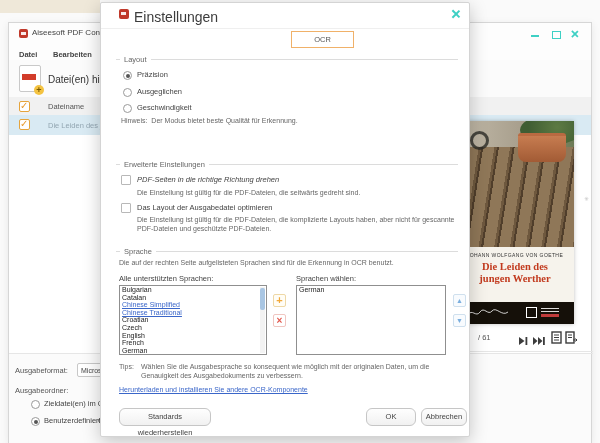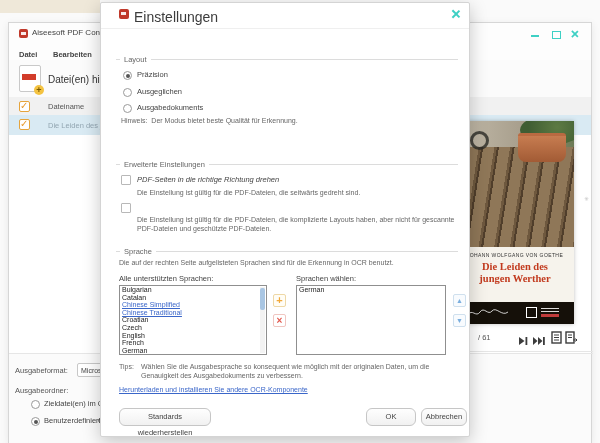--- a/index.html
+++ b/index.html
@@ -198,42 +198,44 @@
     <div class="hdiv" style="left:445px;top:328px;width:139px;"></div>
     <div class="deco-star" style="left:575px;top:172px;">✳</div>
   </div>
 
   <div class="dlg">
     <div class="app-ico" style="left:18px;top:6px;width:10px;height:10px;"></div>
     <div class="dlg-title">Einstellungen</div>
     <div class="ctl xbars" style="left:350px;top:6px;"></div>
     <div class="dlg-sep"></div>
 
+    <div class="tab active" style="left:190px;">OCR</div>
 
     <div class="group" style="top:56px;">
       <span class="group-label">Layout</span>
     </div>
     <div class="radio sel" style="left:22px;top:68px;"></div>
     <div class="d-label" style="left:36px;top:67px;">Präzision</div>
     <div class="radio" style="left:22px;top:85px;"></div>
     <div class="d-label" style="left:36px;top:84px;">Ausgeglichen</div>
     <div class="radio" style="left:22px;top:101px;"></div>
-    <div class="d-label" style="left:36px;top:100px;">Ausgabedokuments</div>
+    <div class="d-label" style="left:36px;top:100px;">Geschwindigkeit</div>
     <div class="d-desc" style="left:20px;top:114px;">
       <span>Hinweis:</span>&nbsp;
       <span>Der Modus bietet beste Qualität für Erkennung.</span>
     </div>
 
     <div class="group" style="top:161px;">
       <span class="group-label">Erweiterte Einstellungen</span>
     </div>
     <div class="dcb" style="left:20px;top:172px;"></div>
     <div class="d-label" style="left:36px;top:172px;font-style:italic;">PDF-Seiten in die richtige Richtung drehen</div>
     <div class="d-desc" style="left:36px;top:186px;width:320px;">Die Einstellung ist gültig für die PDF-Dateien, die seitwärts gedreht sind.</div>
     <div class="dcb" style="left:20px;top:200px;"></div>
+    <div class="d-label" style="left:36px;top:200px;">Das Layout der Ausgabedatei optimieren</div>
     <div class="d-desc" style="left:36px;top:213px;width:326px;">Die Einstellung ist gültig für die PDF-Dateien, die komplizierte Layouts haben, aber nicht für gescannte PDF-Dateien und geschützte PDF-Dateien.</div>
 
     <div class="group" style="top:248px;">
       <span class="group-label">Sprache</span>
     </div>
     <div class="d-desc" style="left:18px;top:256px;width:330px;">Die auf der rechten Seite aufgelisteten Sprachen sind für die Erkennung in OCR benutzt.</div>
     <div class="d-label" style="left:18px;top:271px;">Alle unterstützten Sprachen:</div>
     <div class="listbox" style="left:18px;top:282px;width:148px;height:70px;">
 
       <div class="sb-track">

